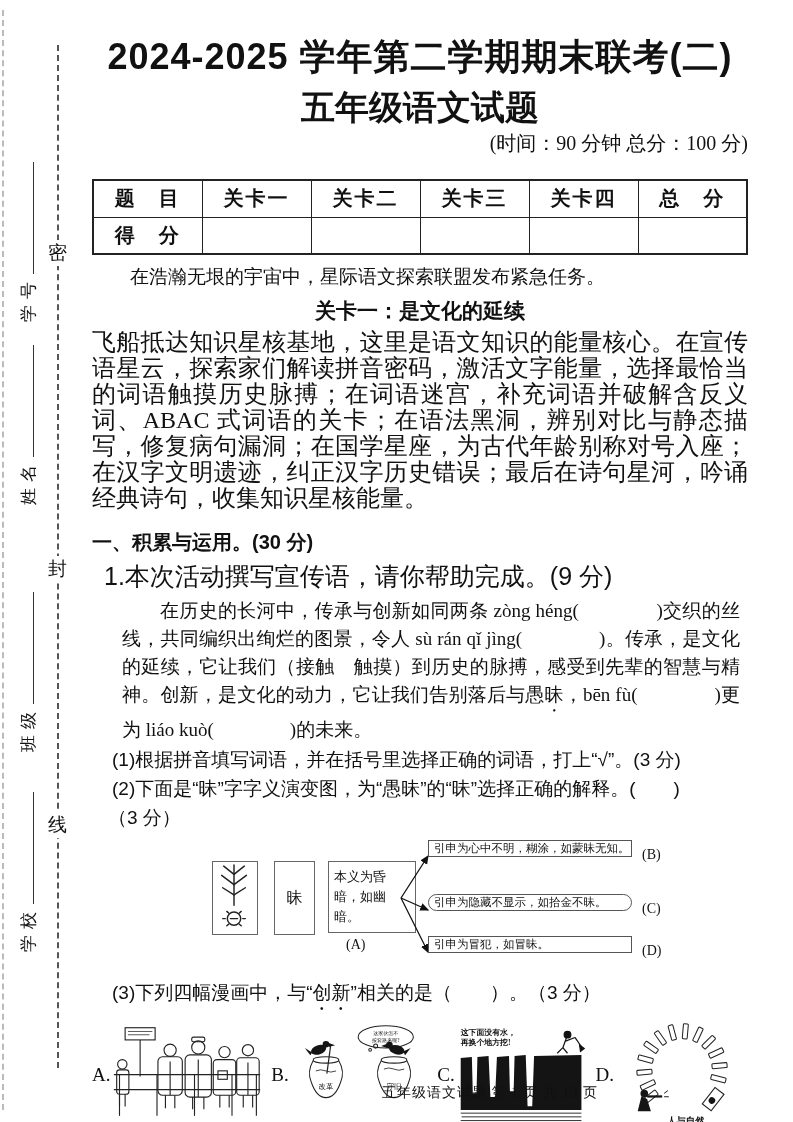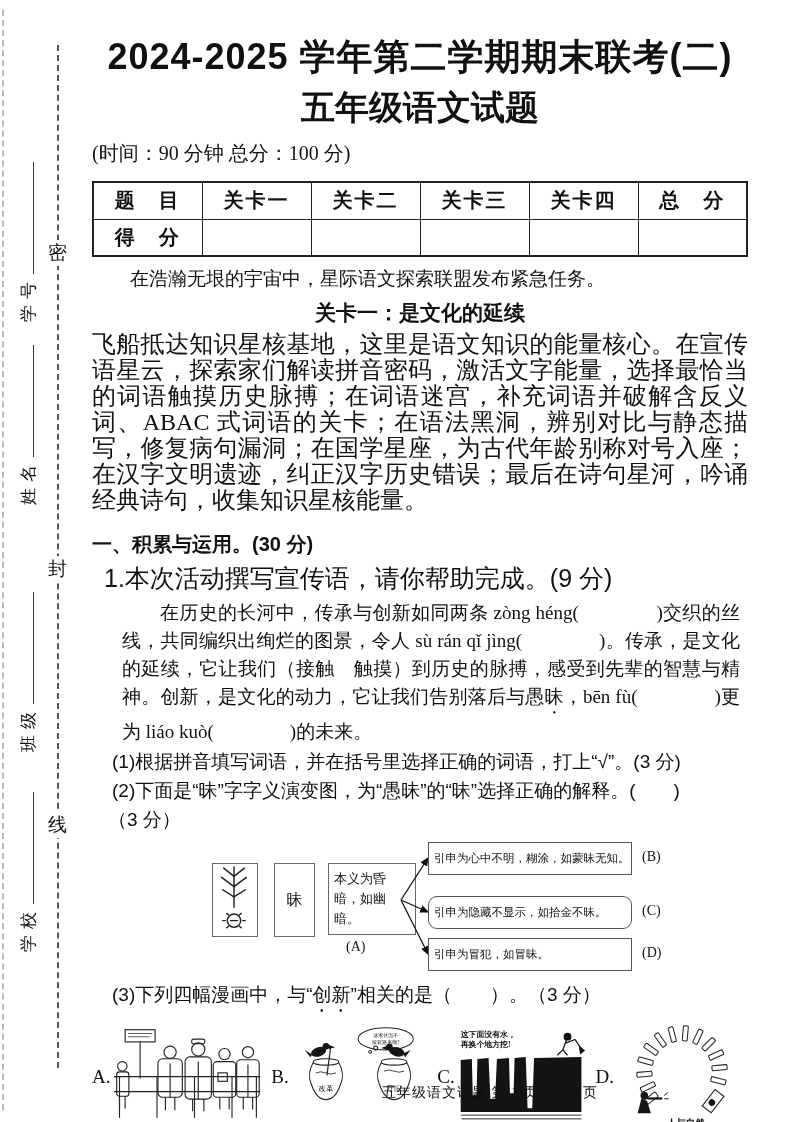--- a/index.html
+++ b/index.html
@@ -24,23 +24,23 @@
     font-size:17px; font-family:"Liberation Serif", serif;
   }
   .side-label { letter-spacing:6px; }
   .side-blank { display:inline-block; width:112px; height:18px; border-bottom:1.5px solid #333; margin-left:2px; }
 
   .content { position:absolute; left:92px; top:33px; width:656px; }
   .kai { font-family:"Liberation Serif", serif; }
 
   .title1 { font-family:"Liberation Sans", sans-serif; font-weight:bold; font-size:36px; line-height:1.35; text-align:center; letter-spacing:1px; white-space:nowrap; }
   .title2 { font-family:"Liberation Sans", sans-serif; font-weight:bold; font-size:34px; line-height:1.25; text-align:center; margin-top:4px; }
-  .meta   { font-size:20px; text-align:left; margin-top:12px; }
-
-  .score-table { width:100%; border-collapse:collapse; margin-top:14px; table-layout:fixed; border:2px solid #222; }
+  .meta   { font-size:20px; text-align:right; margin-top:2px; }
+
+  .score-table { width:100%; border-collapse:collapse; margin-top:22px; table-layout:fixed; border:2px solid #222; }
   .score-table td { border:1.5px solid #222; height:37px; text-align:center; vertical-align:middle; }
   .score-table .th { font-family:"Liberation Sans", sans-serif; font-weight:bold; font-size:20px; letter-spacing:2px; }
 
   .intro { font-size:19px; margin-top:9px; text-indent:2em; }
   .sec-heading { font-family:"Liberation Sans", sans-serif; font-weight:bold; font-size:21px; text-align:center; margin:7px 0 4px; }
   .desc { font-size:24px; line-height:26px; text-align:justify; }
   .part-heading { font-family:"Liberation Sans", sans-serif; font-weight:bold; font-size:20px; margin-top:18px; }
   .q-stem { font-family:"Liberation Sans", sans-serif; font-size:25px; margin:4px 0 0 12px; }
   .passage { font-size:19px; line-height:28px; margin:4px 8px 0 30px; text-indent:2em; text-align:justify; }
   .subq { font-family:"Liberation Sans", sans-serif; font-size:19px; margin:3px 0 0 20px; }
@@ -52,21 +52,21 @@
   }
 
   
   .diagram { position:relative; height:142px; margin-top:4px; }
   .pict-box, .char-box, .origin-box { position:absolute; border:1.5px solid #666; background:#fff; }
   .pict-box { left:120px; top:26px; width:46px; height:74px; }
   .char-box { left:182px; top:26px; width:41px; height:74px; line-height:72px; text-align:center; font-size:16px; }
   .origin-box { left:236px; top:26px; width:88px; height:72px; font-size:13px; line-height:1.55; padding:5px 5px; }
   .origin-label { position:absolute; left:254px; top:102px; font-size:14px; }
   .arrows { position:absolute; left:306px; top:0; }
-  .opt-box { position:absolute; left:336px; width:204px; height:33px; border:1.5px solid #555; display:flex; align-items:center; padding:0 5px; font-size:11.5px; white-space:nowrap; background:#fff; }
+  .opt-box { position:absolute; left:336px; width:204px; height:17px; border:1.5px solid #555; display:flex; align-items:center; padding:0 5px; font-size:11.5px; white-space:nowrap; background:#fff; }
   .opt-b { top:5px; } .opt-c { top:59px;border-radius:9px; } .opt-d { top:101px; }
   .opt-label { position:absolute; left:550px; font-size:14px; }
   .lb-b { top:12px; } .lb-c { top:66px; } .lb-d { top:108px; }
 
   
   .comics { display:flex; justify-content:space-between; align-items:flex-start; margin-top:6px; }
   .comic { display:flex; align-items:flex-start; }
   .comic-label { font-size:19px; margin:44px 2px 0 0; font-family:"Liberation Serif", serif; }
 
   .footer { position:absolute; left:382px; top:1084px; font-size:14px; letter-spacing:1px; }

